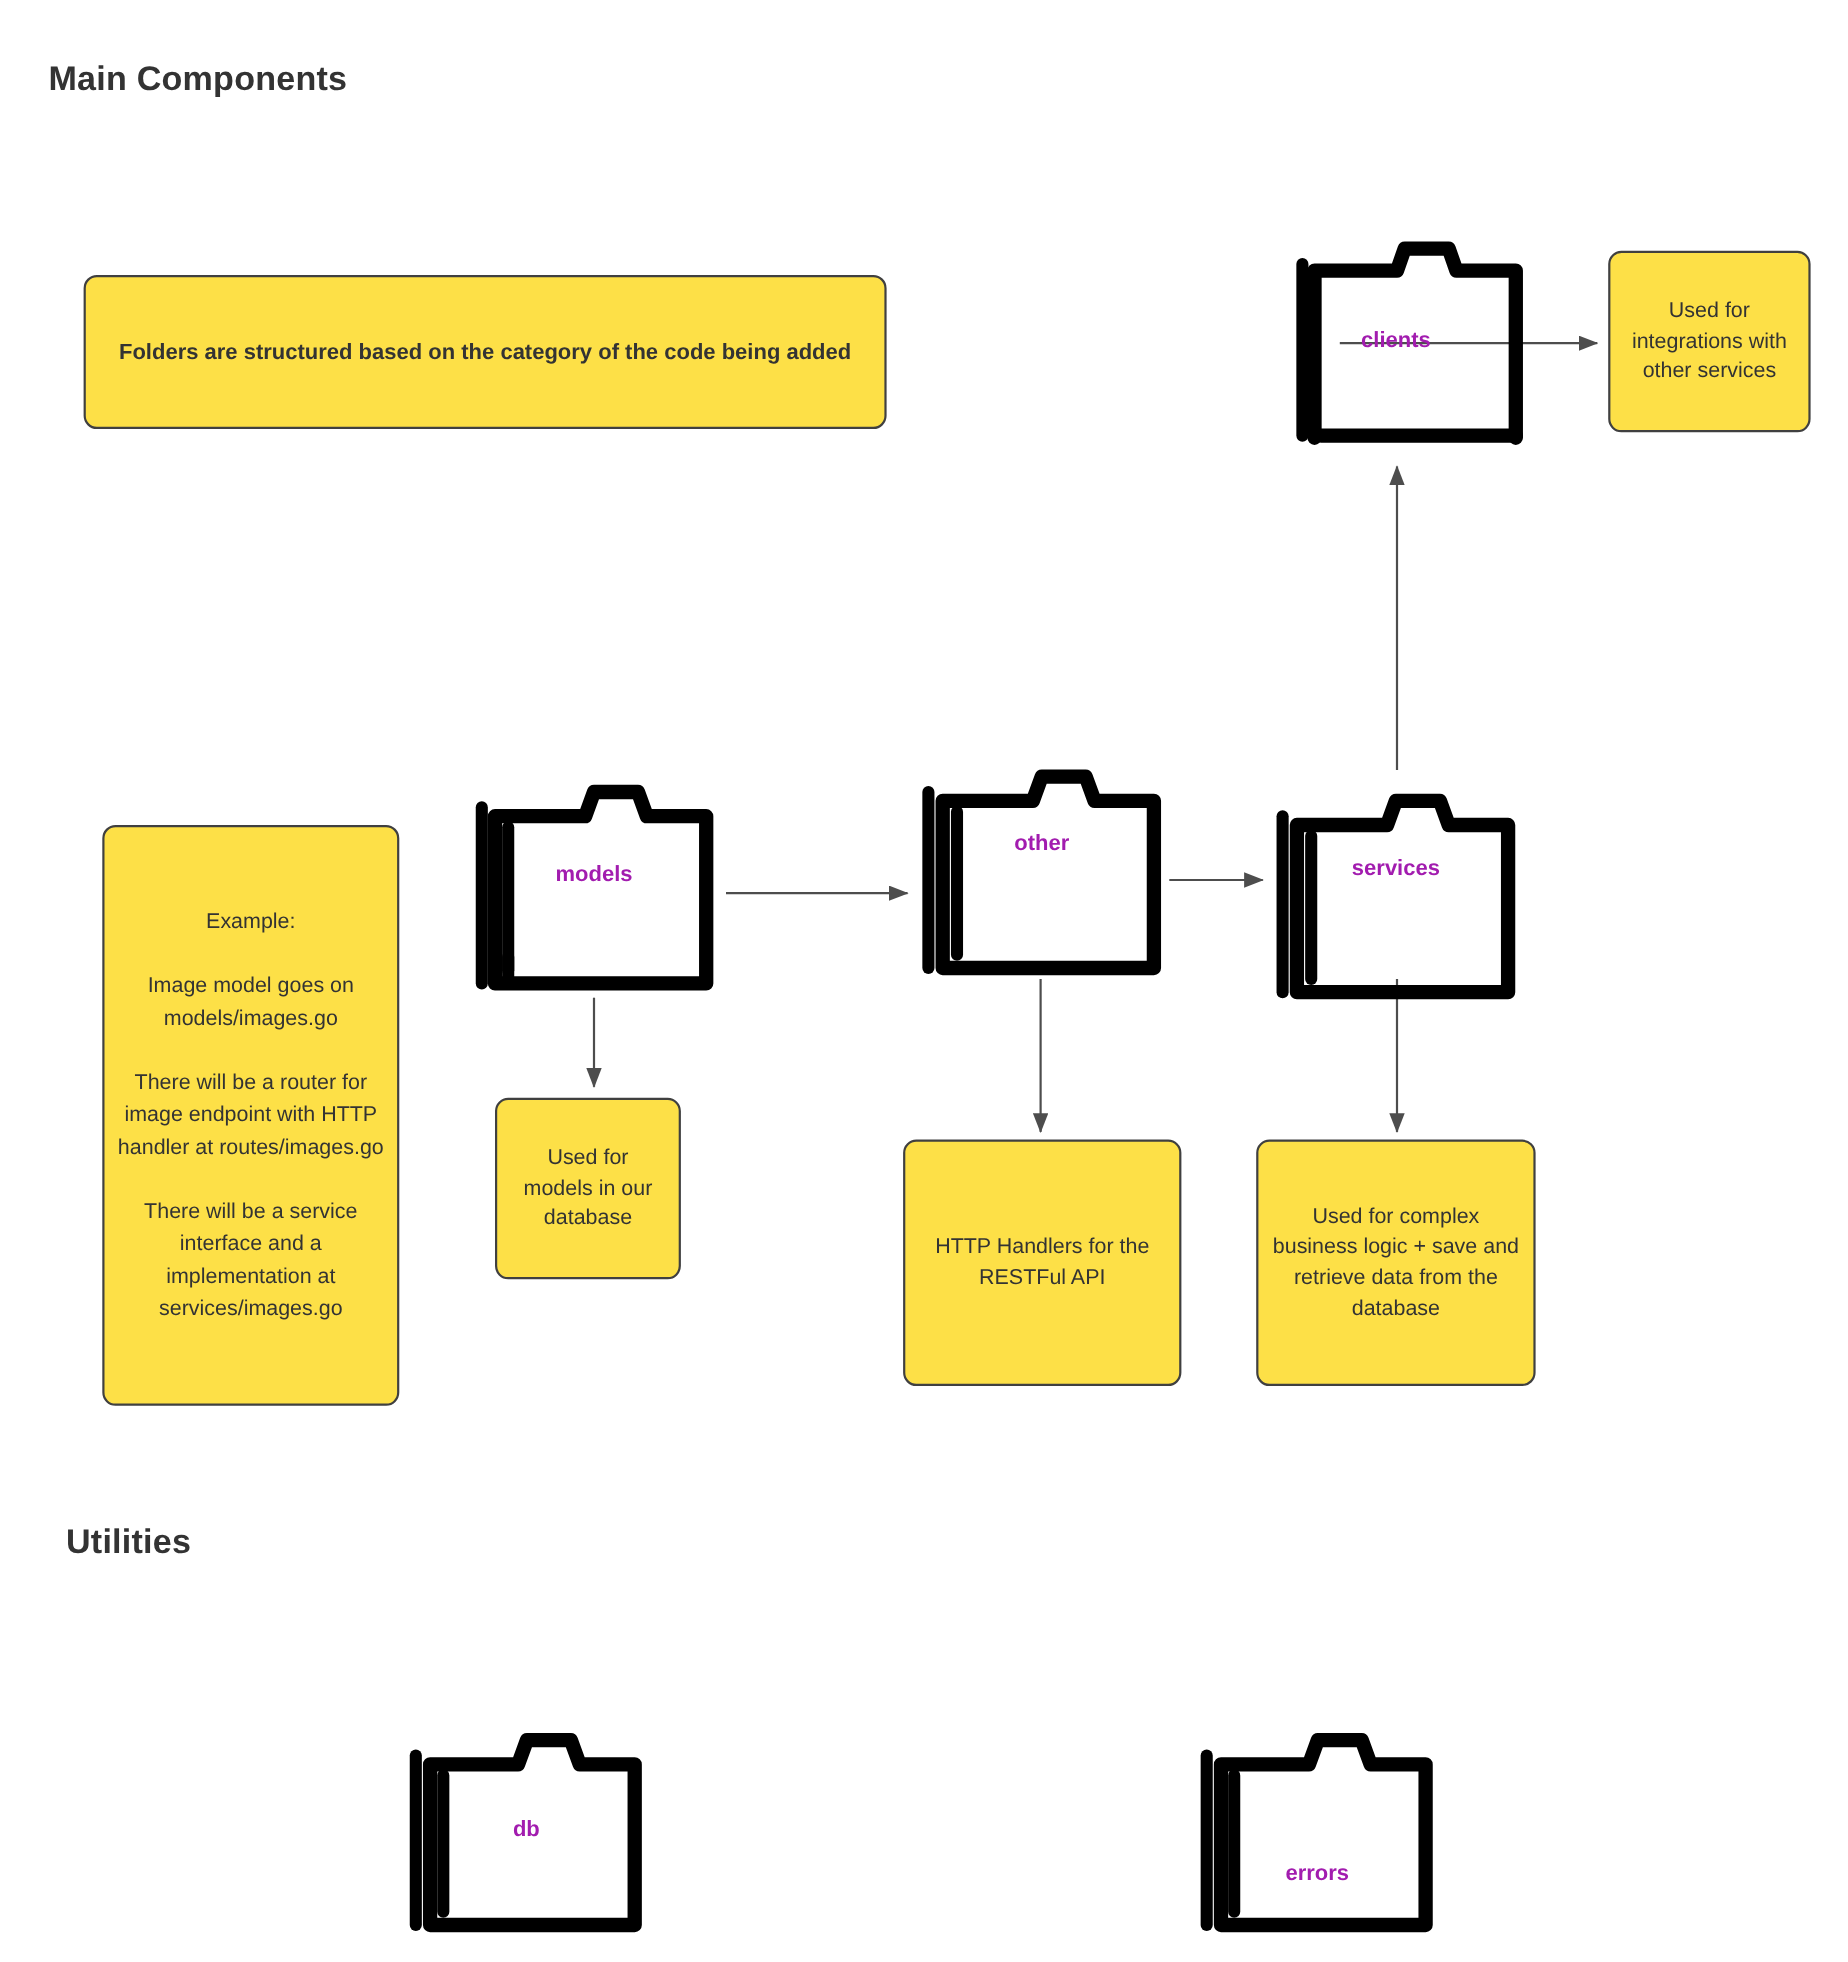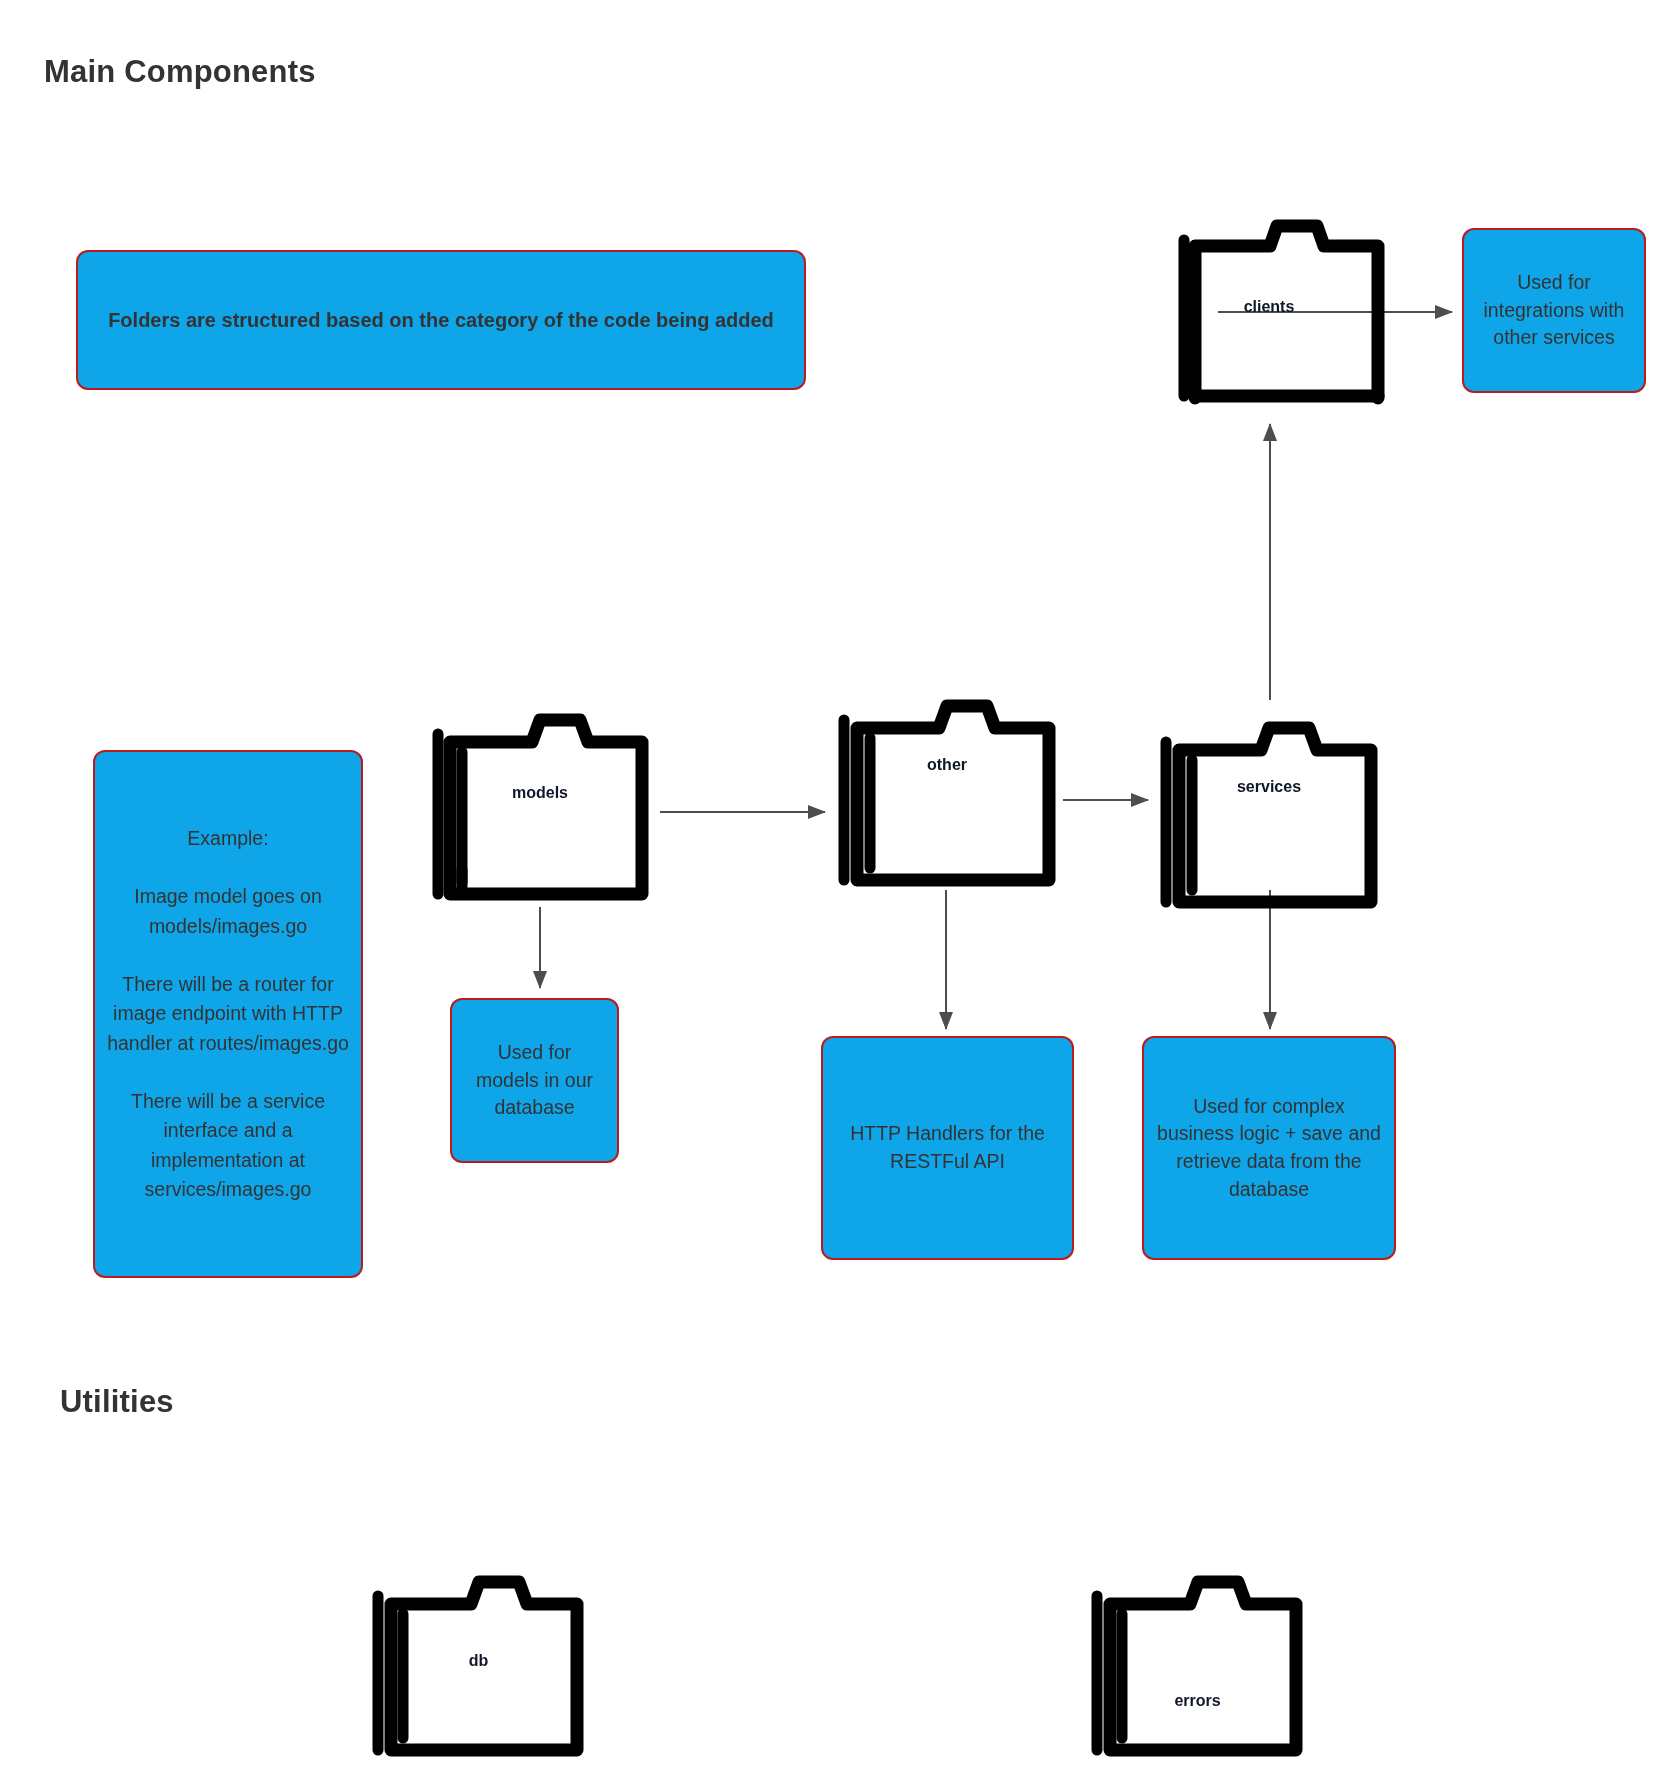--- a/index.html
+++ b/index.html
@@ -28,22 +28,22 @@
     color: #333333;
     letter-spacing: 0.2px;
     white-space: nowrap;
   }
   #title-main { left: 44px; top: 54px; }
   #title-utilities { left: 60px; top: 1384px; }
 
   .note {
     position: absolute;
     box-sizing: border-box;
-    background: #0ea5e9;
-    border: 2px solid #b91c1c;
+    background: #fde047;
+    border: 2px solid #404040;
     border-radius: 12px;
     display: flex;
     align-items: center;
     justify-content: center;
     text-align: center;
     color: #333333;
     font-size: 19.5px;
     line-height: 1.42;
     padding: 6px 12px;
     white-space: pre-line;
@@ -55,23 +55,23 @@
 
   .folder {
     position: absolute;
   }
   .folder svg { display: block; overflow: visible; }
   .folder-label {
     position: absolute;
     left: 0;
     width: 100%;
     text-align: center;
-    font-size: 16px;
+    font-size: 20px;
     font-weight: bold;
-    color: #0f172a;
+    color: #a21caf;
     pointer-events: none;
     white-space: nowrap;
   }
 
   .arrow-layer {
     position: absolute;
     left: 0; top: 0;
     width: 1680px;
     height: 1784px;
     pointer-events: none;

